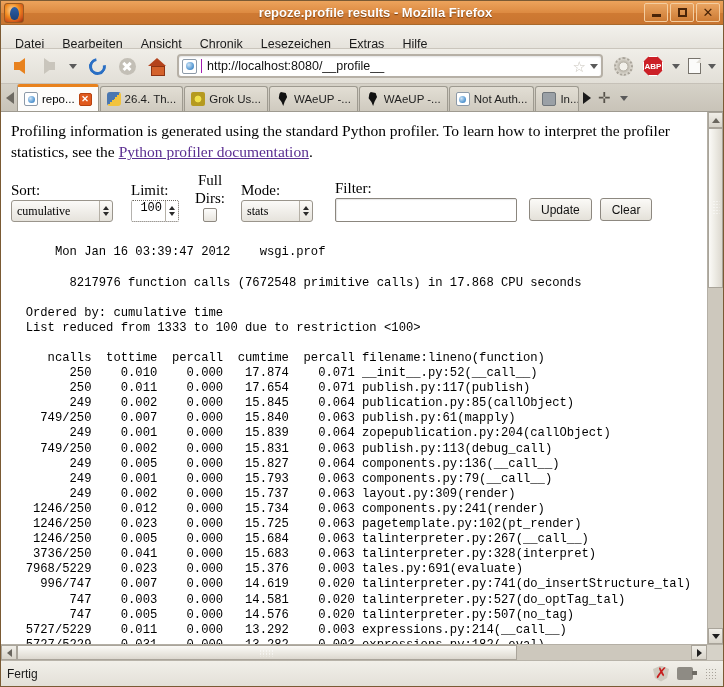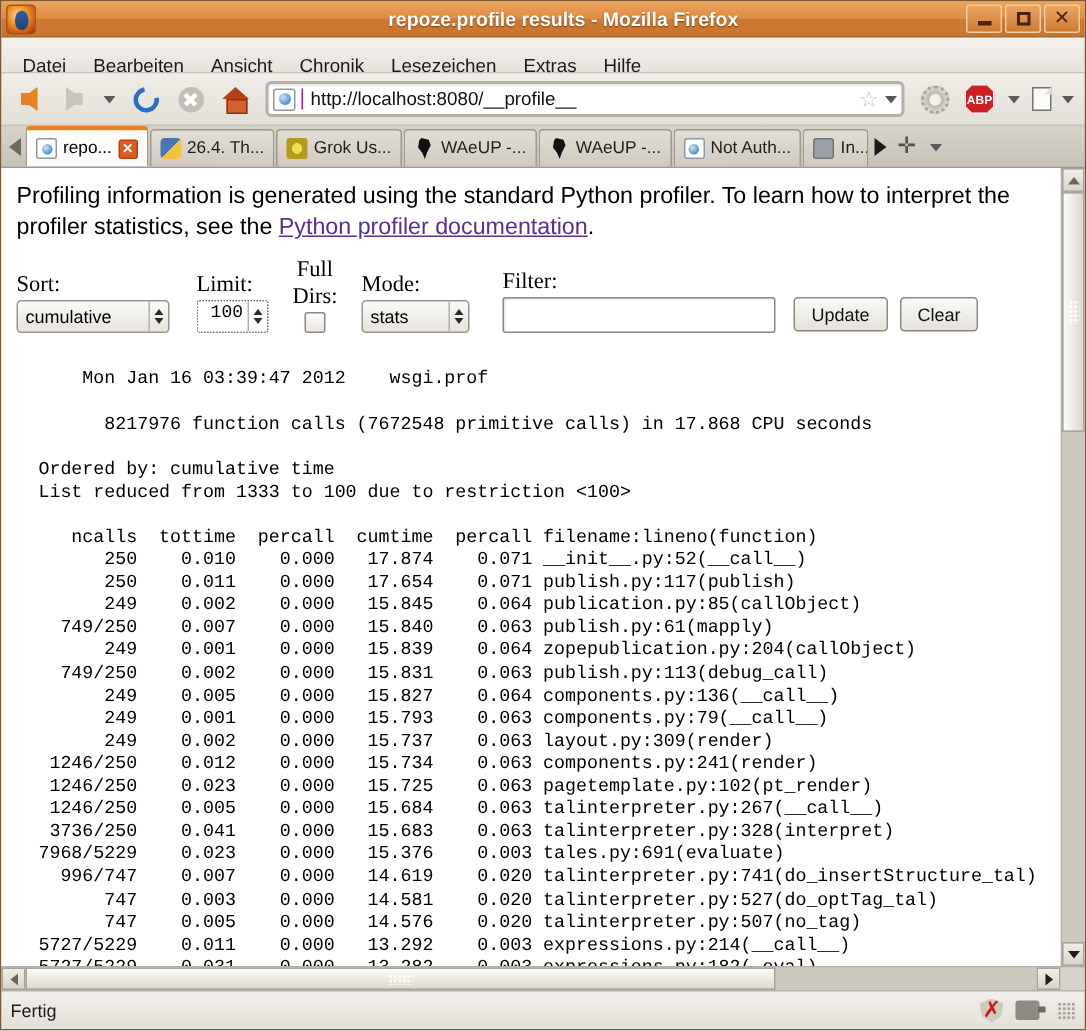--- a/index.html
+++ b/index.html
@@ -243,37 +243,37 @@
   .tab-listbtn { width: 20px; flex: 0 0 auto; display:flex; align-items:center; justify-content:center; height:26px; }
 
   
   .content-wrap { flex: 1 1 auto; display: flex; min-height: 0; background: #fff; }
   .content {
     flex: 1 1 auto; min-width: 0; overflow: hidden;
     background: #fff; padding: 8px 10px 0 10px;
     position: relative;
   }
   .intro {
-    font-family: Liberation Sans, sans-serif;
+    font-family: Liberation Serif, serif;
     font-size: 15.5px; line-height: 1.38; color: #000;
     margin-bottom: 10px;
   }
   .intro a { color: #5b2e91; text-decoration: underline; }
 
   .form-row {
     display: flex; align-items: flex-end; gap: 0;
     margin-bottom: 8px; font-family: "Liberation Serif", serif;
   }
   .field { display: flex; flex-direction: column; gap: 2px; }
   .field-label { font-size: 15px; color: #000; line-height: 1.05; }
   .sel {
     height: 22px; border: 1px solid #9a958c; border-radius: 3px;
     background: linear-gradient(to bottom, #fbfaf8 0%, #e6e3dc 100%);
     display: flex; align-items: center;
-    font-family: Liberation Sans, sans-serif; font-size: 12px; color: #000;
+    font-family: Liberation Serif, serif; font-size: 12px; color: #000;
     padding-left: 5px;
   }
   .sel .sel-val { padding-right: 6px; }
   .spin {
     width: 13px; height: 100%; border-left: 1px solid #b5b0a6;
     display: flex; flex-direction: column; align-items: center; justify-content: center; gap: 2px;
     flex: 0 0 auto;
   }
   .spin .up { width:0;height:0;border-left:3.5px solid transparent;border-right:3.5px solid transparent;border-bottom:4px solid #2a2a2a; }
   .spin .dn { width:0;height:0;border-left:3.5px solid transparent;border-right:3.5px solid transparent;border-top:4px solid #2a2a2a; }

